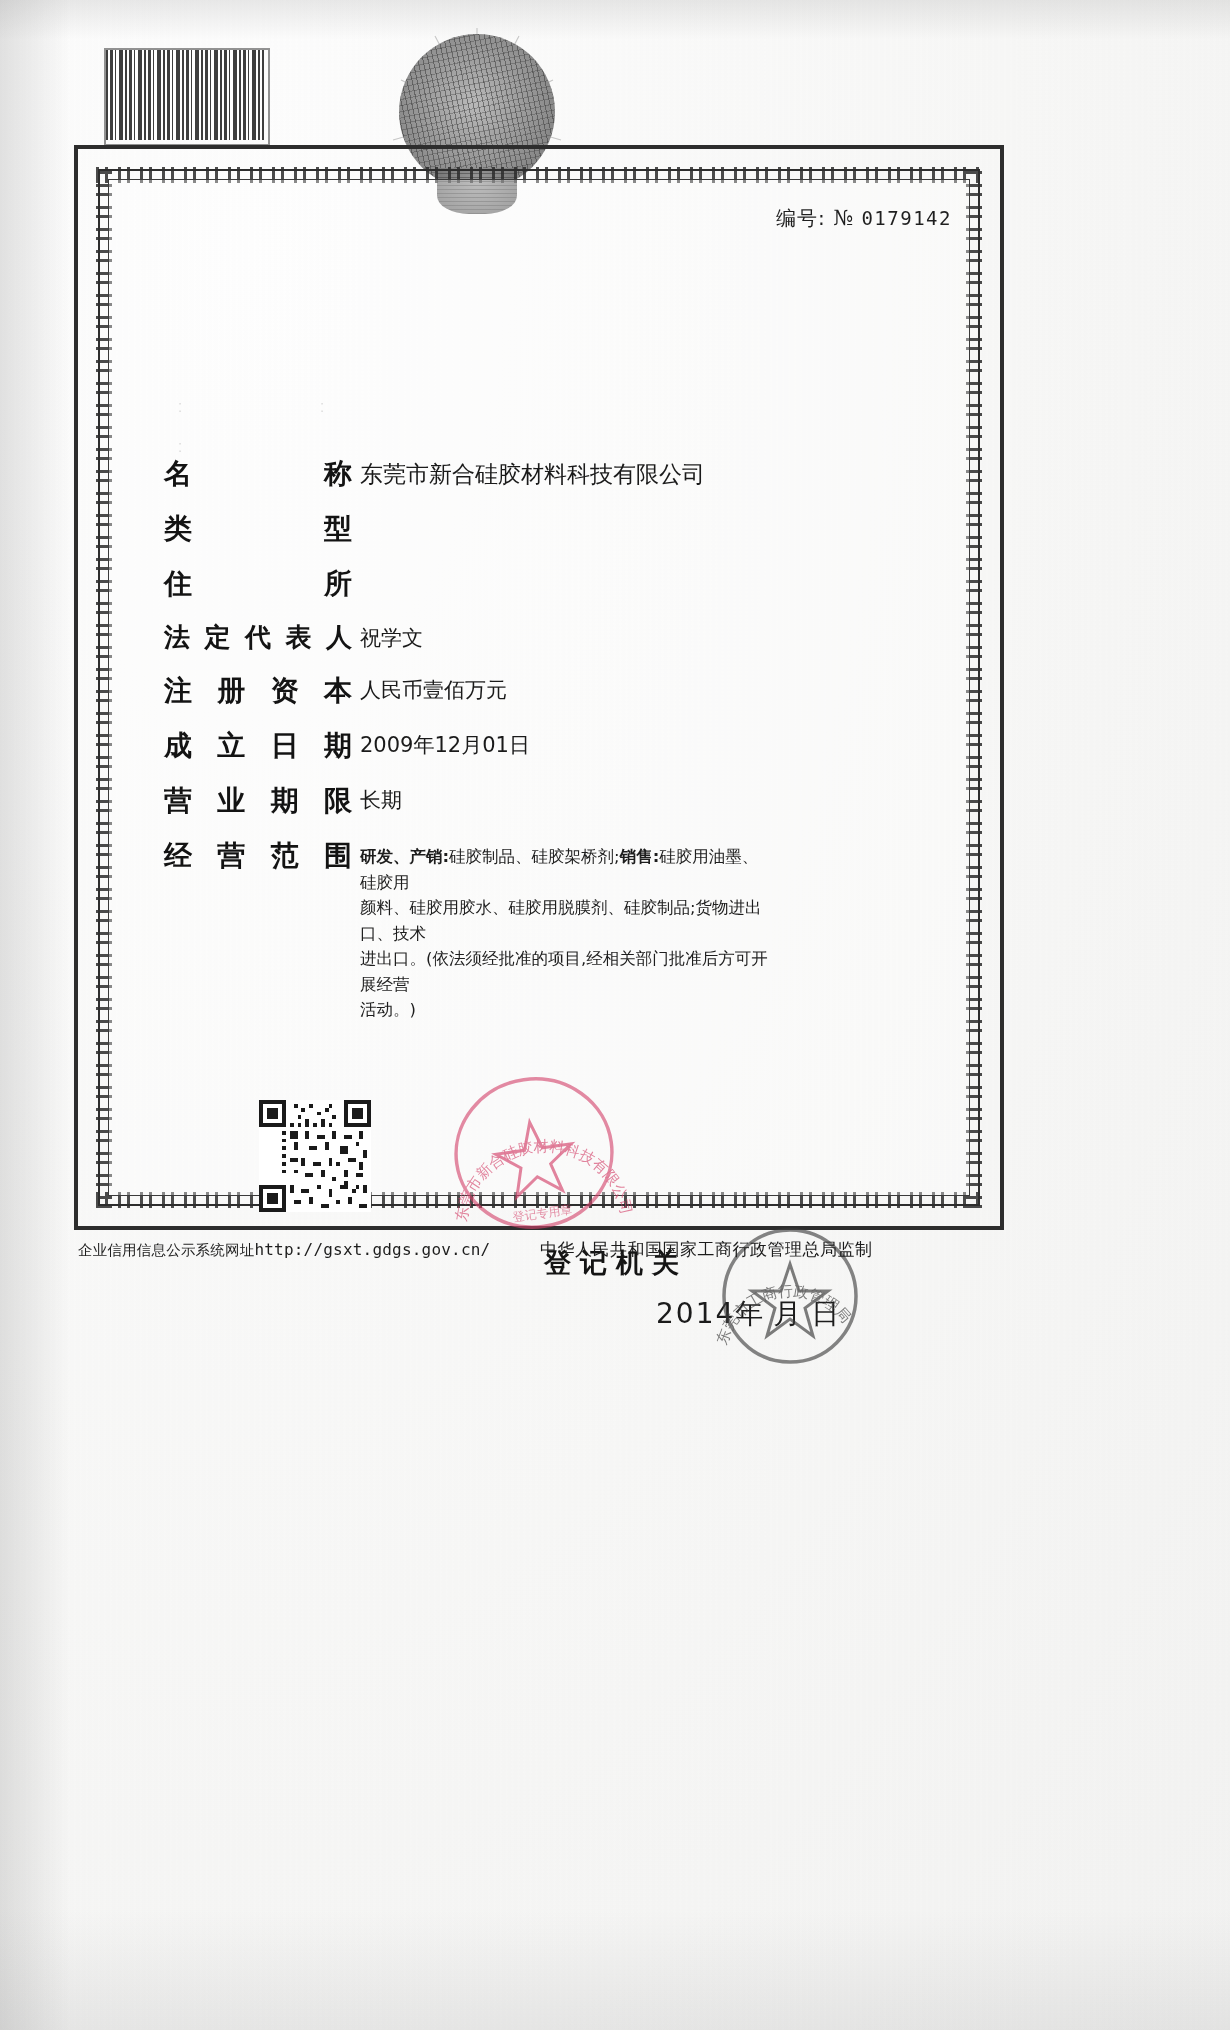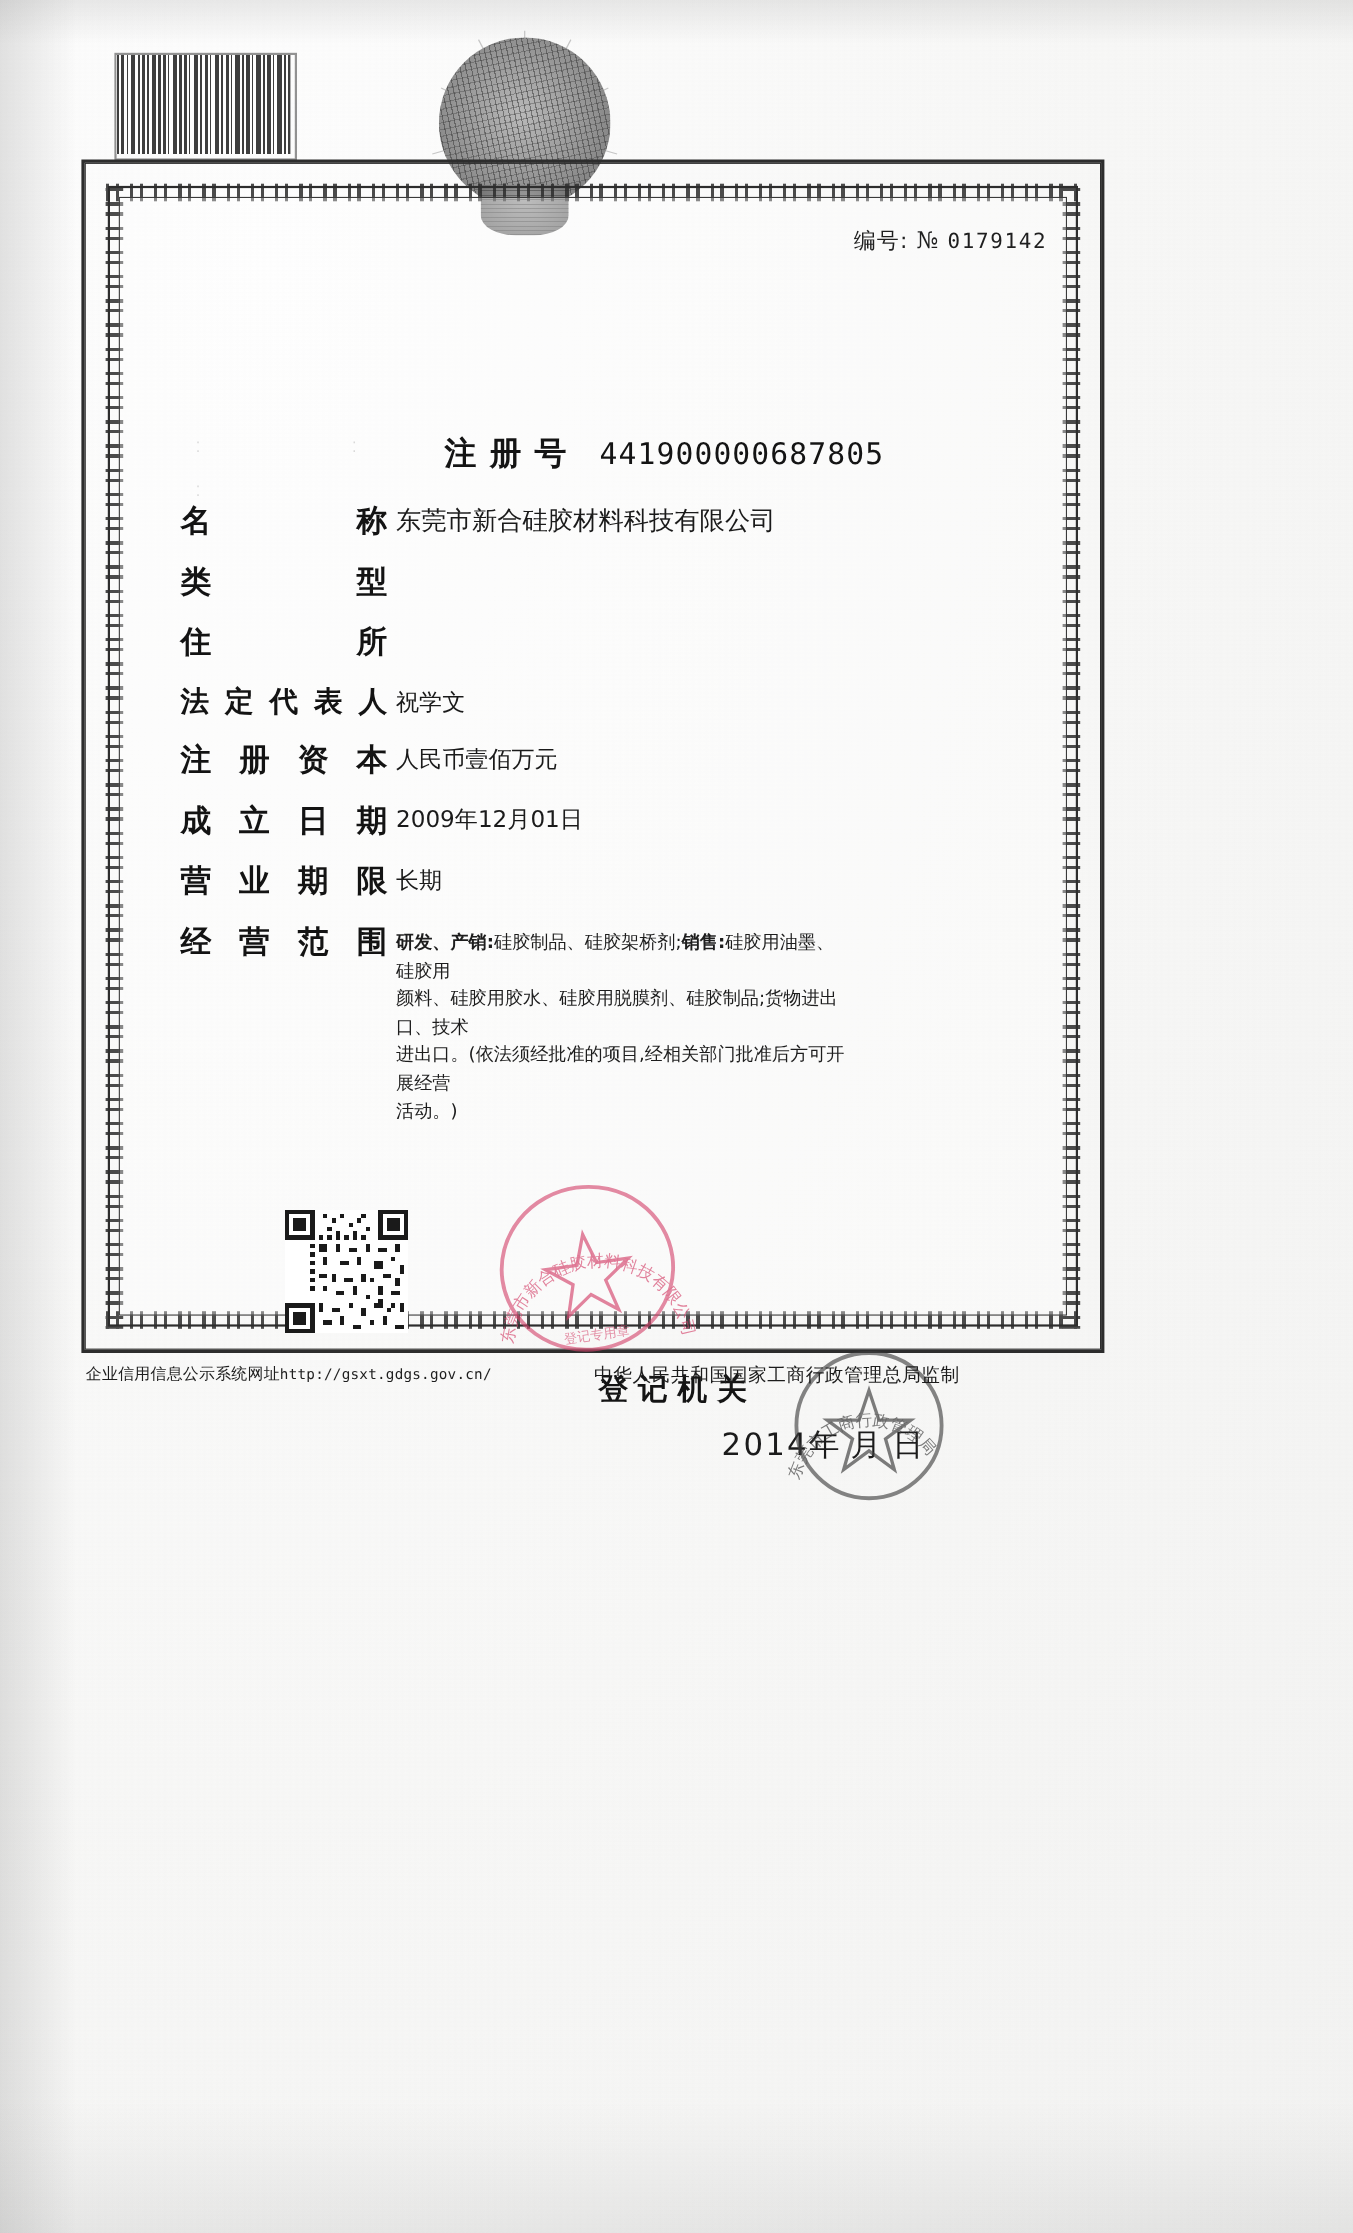--- a/index.html
+++ b/index.html
@@ -333,21 +333,21 @@
     position: absolute;
     left: 78px;
     top: 1240px;
     font-size: 14.5px;
     color: #1e1e1e;
     letter-spacing: .2px;
     font-family: "DejaVu Sans", sans-serif;
   }
   .footer-left .url {
     font-family: "DejaVu Sans Mono", monospace;
-    font-size: 13px;
+    font-size: 16px;
   }
   .footer-right {
     position: absolute;
     left: 540px;
     top: 1238px;
     font-size: 17px;
     color: #1c1c1c;
     letter-spacing: .5px;
   }
 
@@ -401,24 +401,20 @@
     <div class="cert-band-line-inner"></div>
     <div class="cert-inner"></div>
 
     <div class="serial">
       <span>编号:</span>
       <span class="no-mark">№</span>
       <span class="digits">0179142</span>
     </div>
 
 
-    <div class="reg-line">
-      <div class="reg-label">注册号</div>
-      <div class="reg-value">441900000687805</div>
-    </div>
 
     <div class="fields">
 
       <div class="field-row">
         <div class="field-label">
           <span class="ch">名</span>
             <span class="ch">称</span>
         </div>
         <div class="field-value">东莞市新合硅胶材料科技有限公司</div>
       </div>

